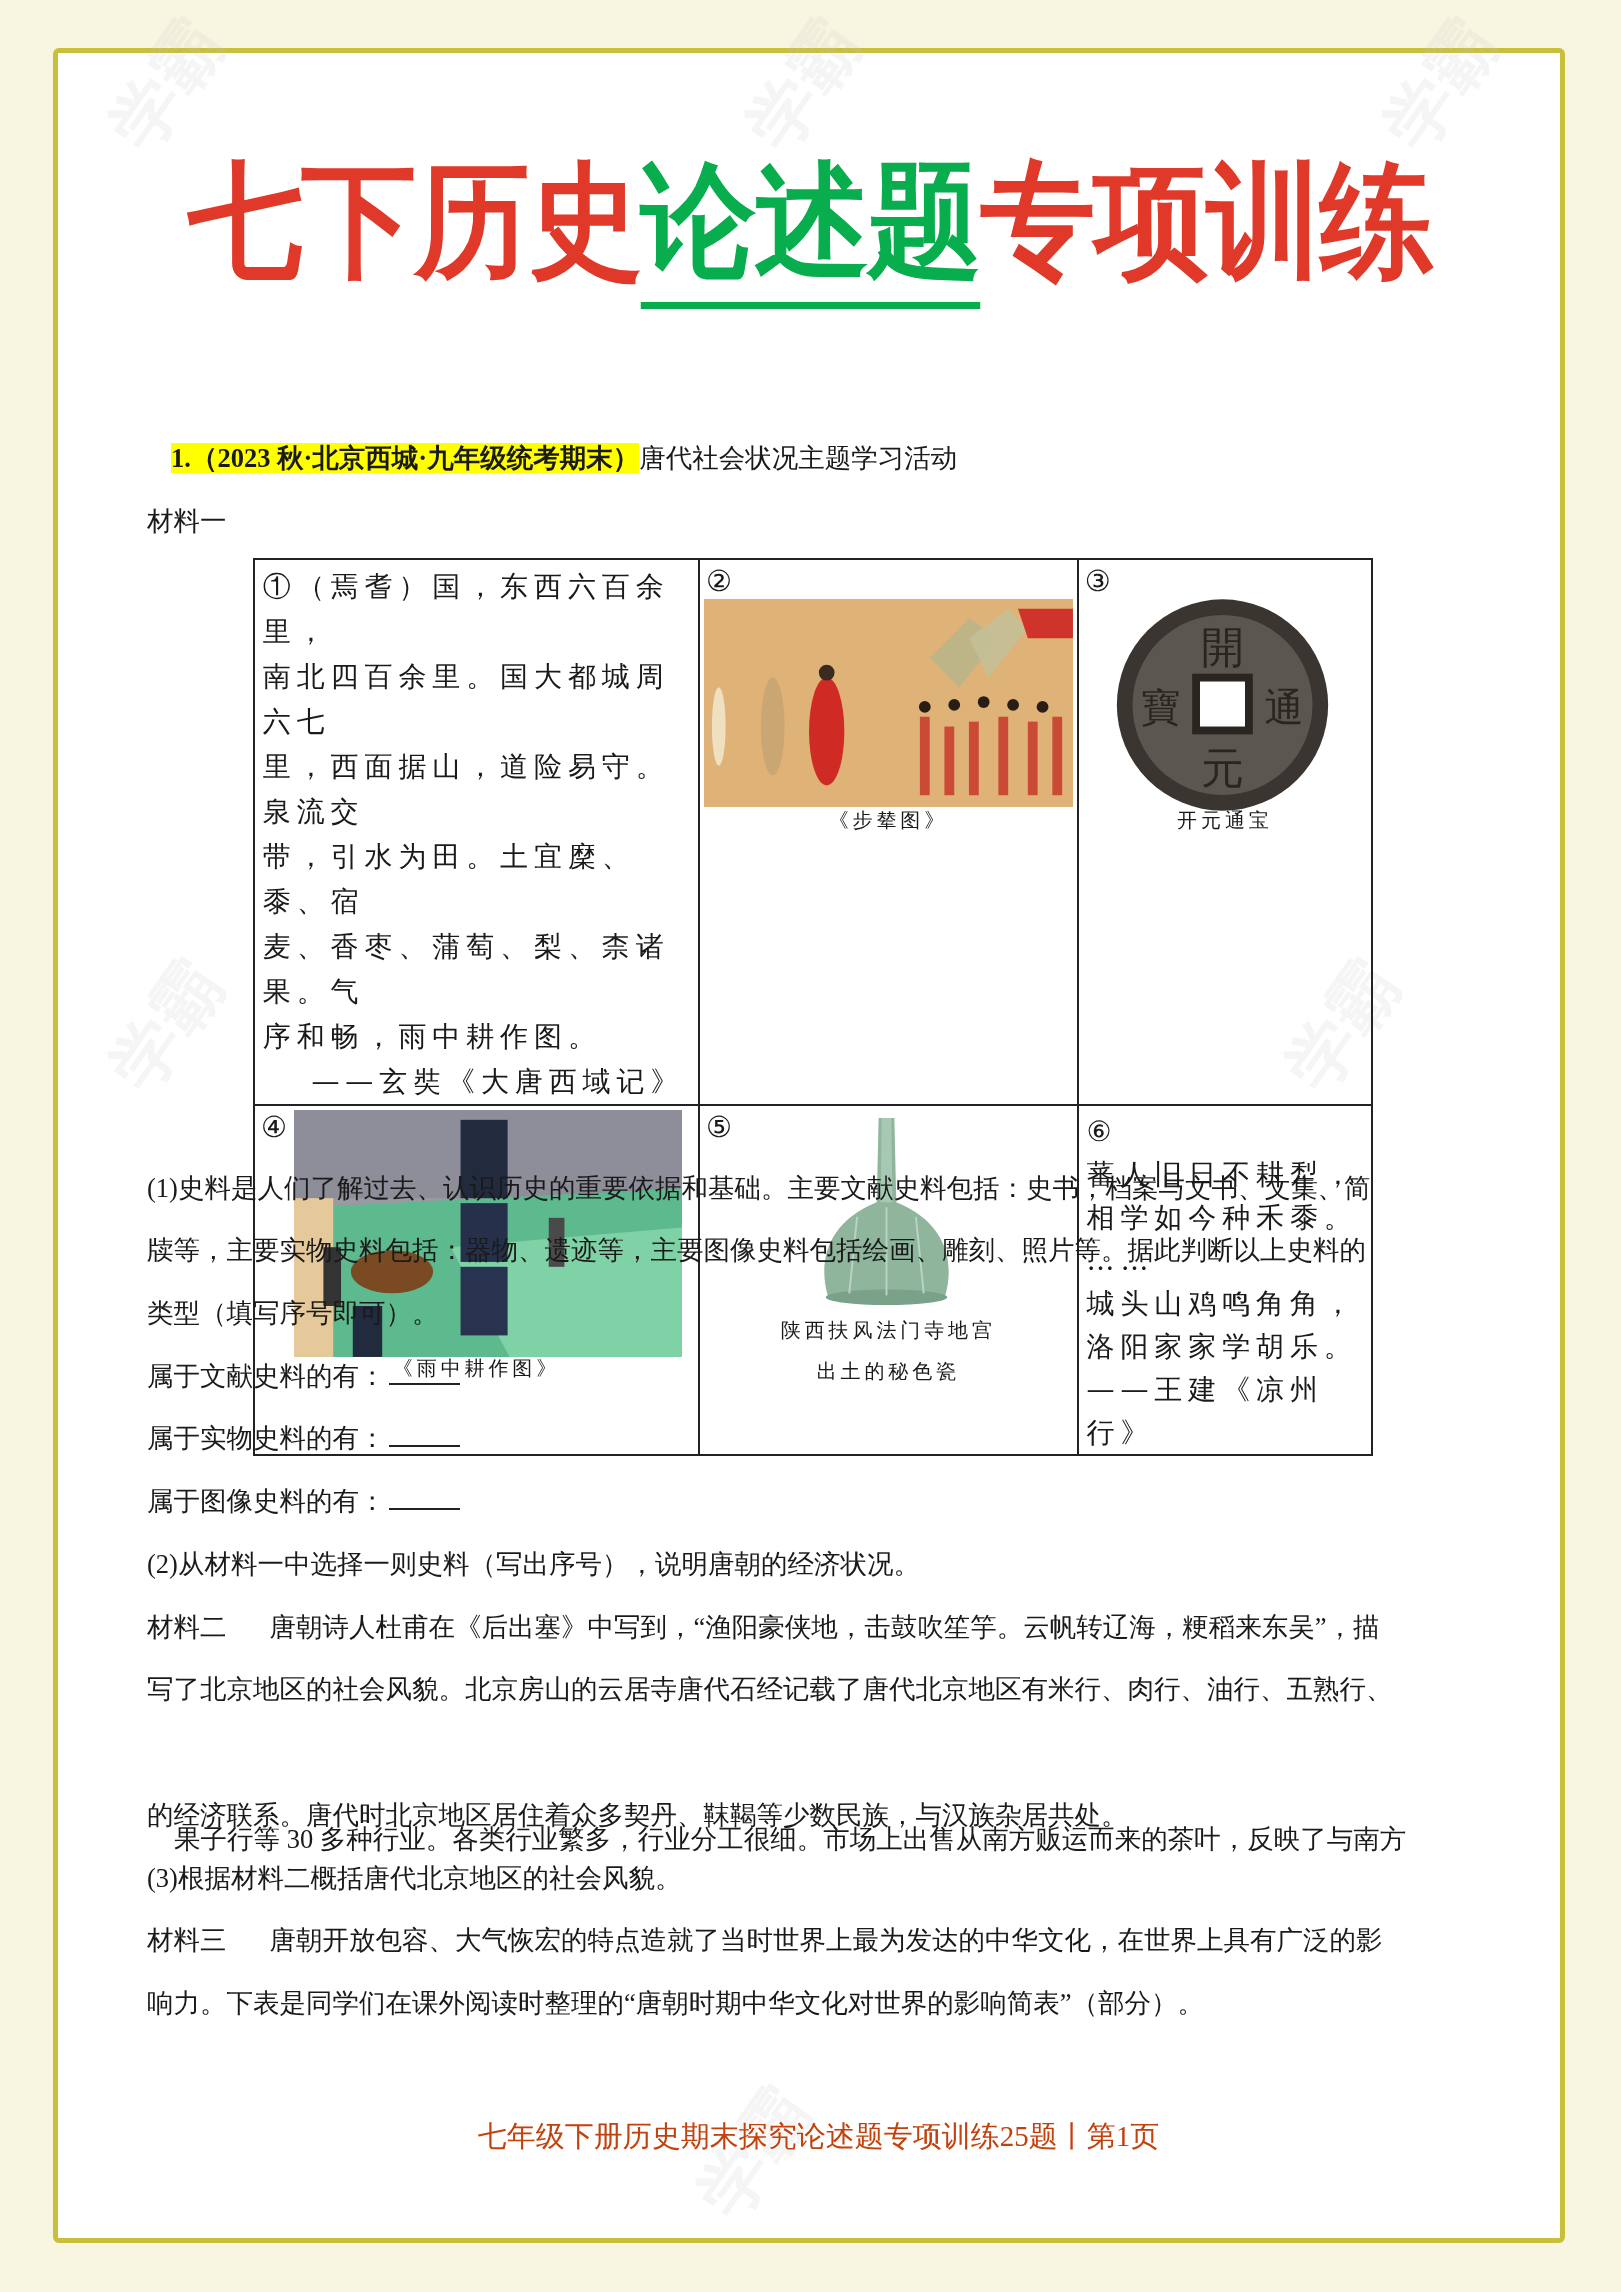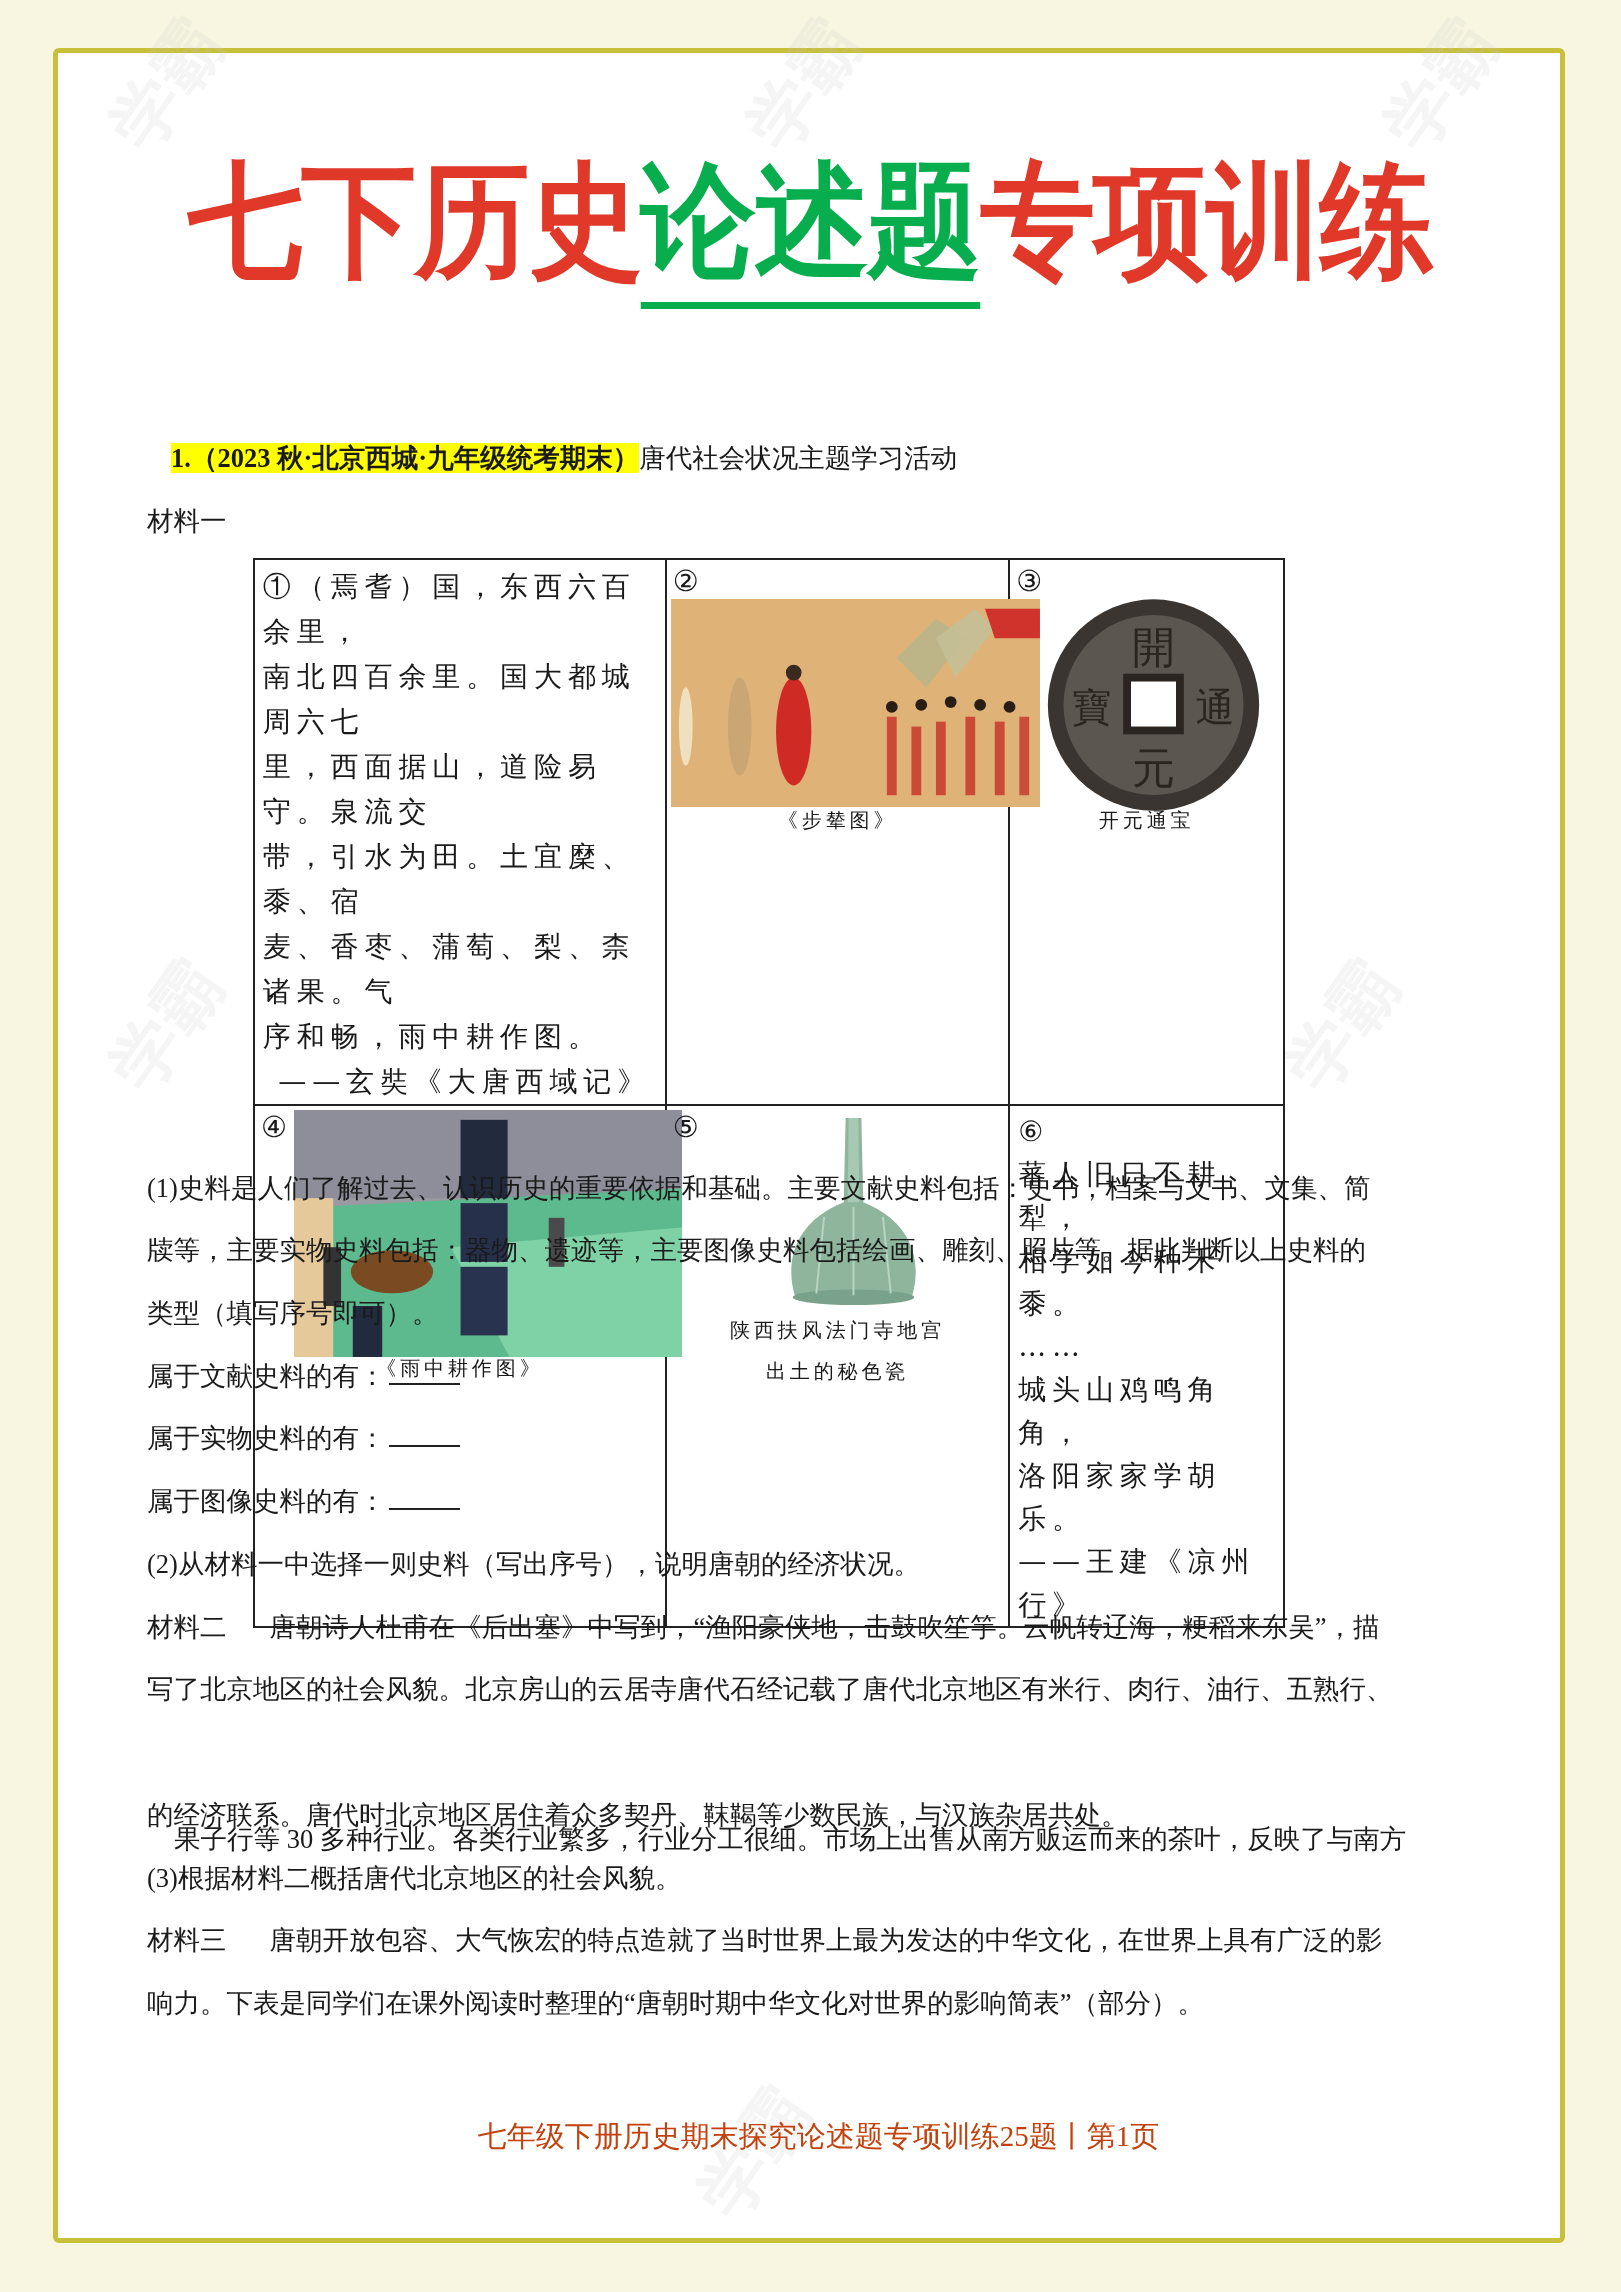--- a/index.html
+++ b/index.html
@@ -28,21 +28,21 @@
   .title .green::after {
     content:""; position:absolute; left:0; right:0; bottom:-15.7px; height:6.9px; background:#08ad4d;
   }
   .p {
     position:absolute; left:147px; font-size:26.5px; line-height:63px; white-space:nowrap;
   }
   .hl { background:#ffff00; font-weight:bold;margin-left:24px; }
   .blank { display:inline-block; width:71px; border-bottom:2px solid #222; height:21.6px; vertical-align:baseline; margin-left:3.9px; }
   .indent { display:inline-block; width:43px; }
   table.mat {
-    position:absolute; left:253px; top:558px; width:1032px; height:586px;
+    position:absolute; left:253px; top:558px; width:1120px; height:586px;
     border-collapse:collapse; font-family:"DejaVu Serif",serif;
   }
   table.mat td { border:2.9px solid #222; vertical-align:top; padding:0; position:relative; }
   .num { position:absolute; left:5.9px; top:3.9px; font-size:29px; }
   .cell-text { font-size:28px; line-height:45px; letter-spacing:5.9px; padding:3.9px 7.8px 0 7.8px; }
   .caption { position:absolute; left:0; right:0; text-align:center; font-size:20px; letter-spacing:3.9px; }
   .img { position:absolute; }
   .footer {
     position:absolute; left:16px; right:0; top:2117px; text-align:center; font-size:29px; color:#c2410c;
   }

